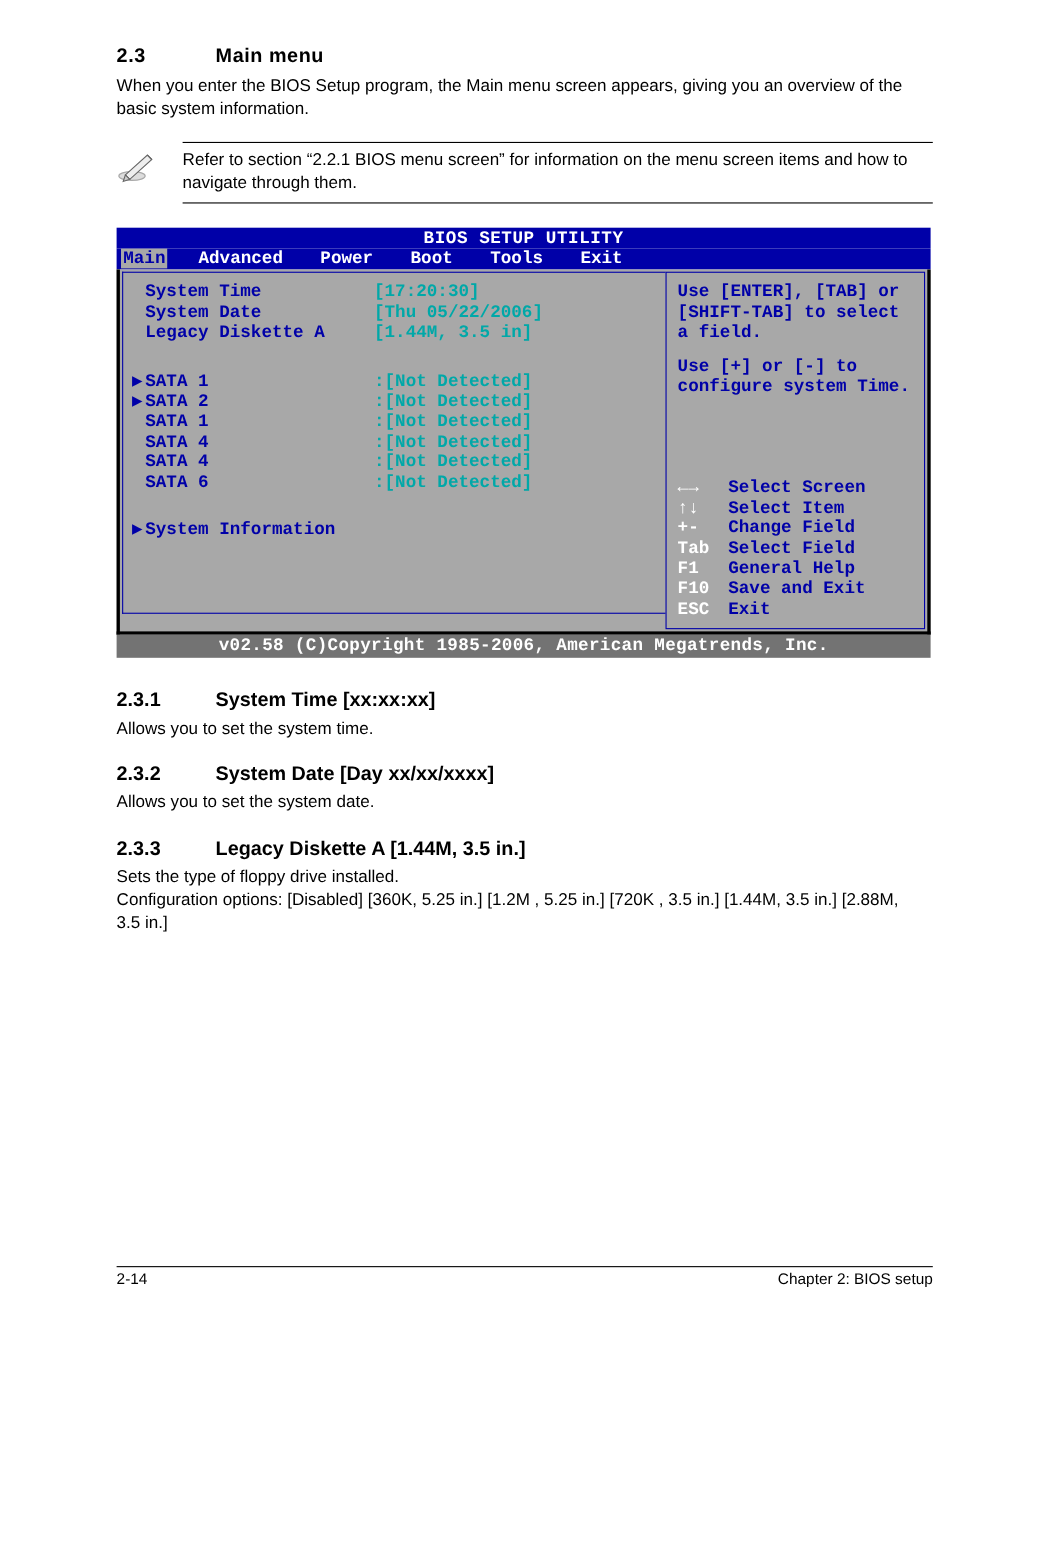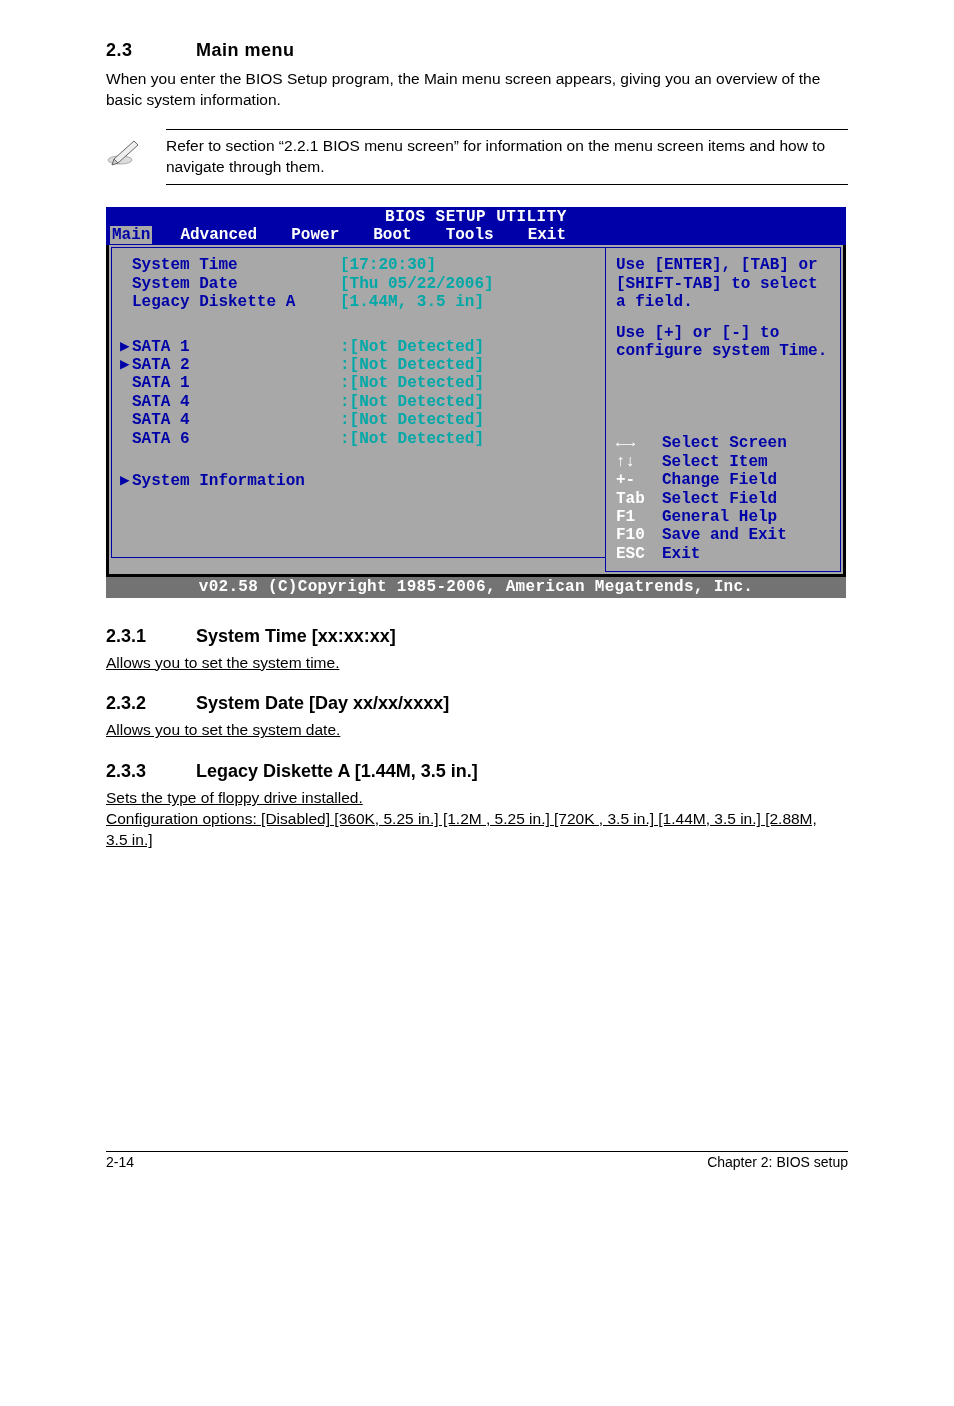--- a/index.html
+++ b/index.html
@@ -146,21 +146,20 @@
     margin: 0 0 6px 0;
   }
   h2.sub .sub-num {
     display: inline-block;
     width: 90px;
   }
   p.body {
     font-size: 15.5px;
     line-height: 1.35;
     margin: 0 12px 20px 0;
-    text-decoration: underline;
   }
 
   .footer {
     border-top: 1px solid #000;
     margin-top: 300px;
     padding-top: 2px;
     display: flex;
     justify-content: space-between;
     font-size: 14px;
   }

